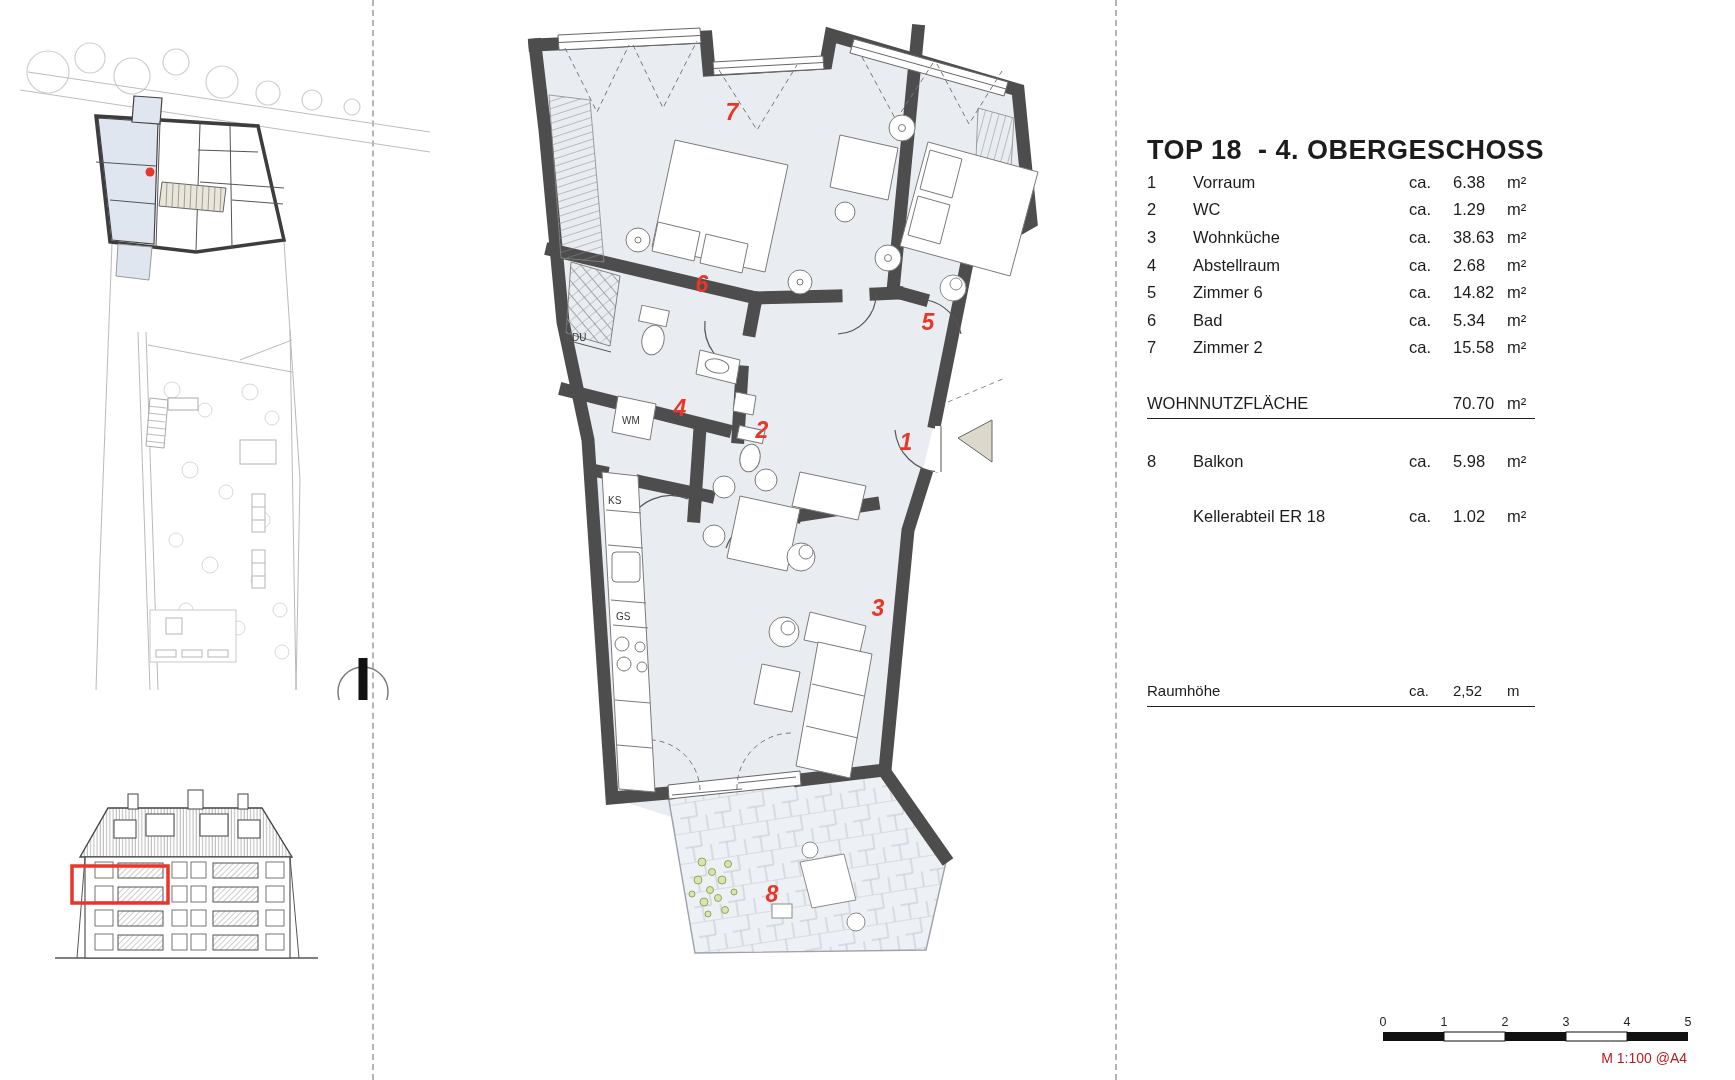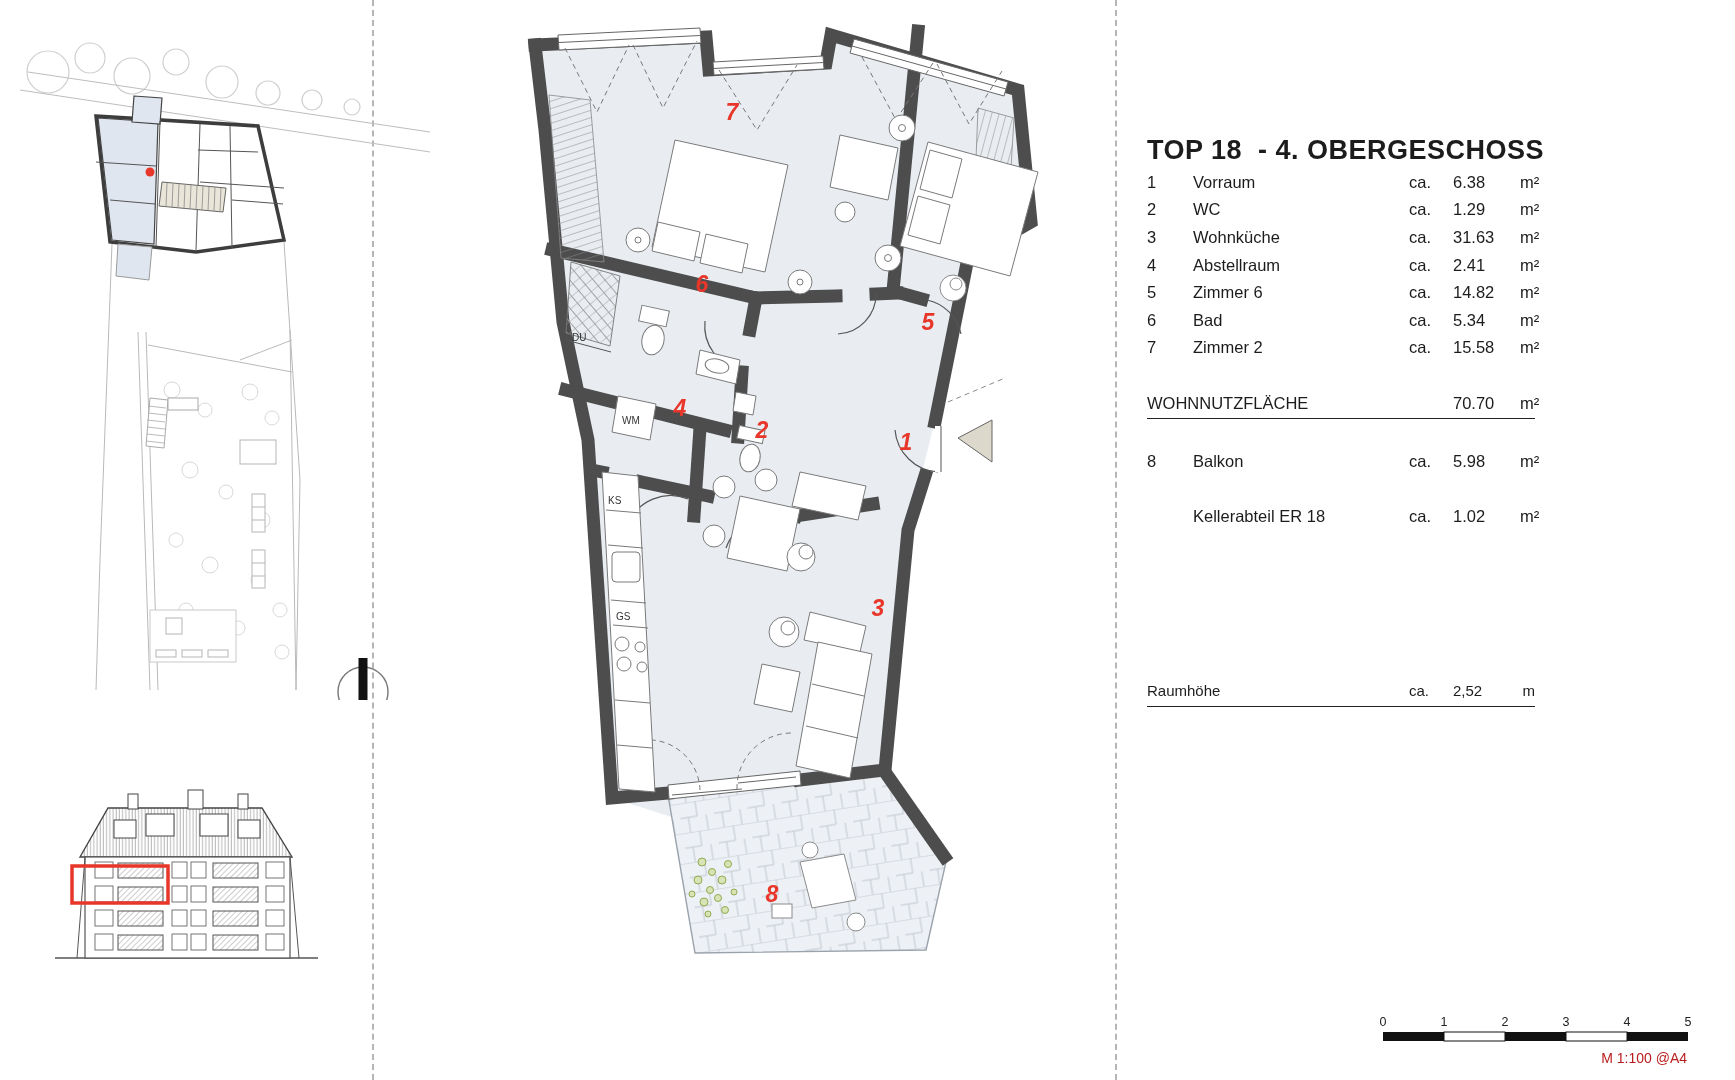--- a/index.html
+++ b/index.html
@@ -10,21 +10,21 @@
   .sep2{left:1115px;}
   svg{position:absolute;}
   
   .panel{position:absolute;left:1147px;top:0;width:560px;}
   .title{position:absolute;left:0;top:135px;width:560px;font-size:27px;font-weight:bold;
          letter-spacing:.5px;white-space:pre;}
   .lrow{position:absolute;left:0;width:388px;height:22px;display:grid;
         grid-template-columns:46px 216px 44px 54px 28px;font-size:16.5px;align-items:baseline;}
   .c-ca{text-align:left;}
   .c-val{}
-  .c-unit{text-align:right;margin-left:13px;}
+  .c-unit{text-align:left;}
   .r0{top:173px}.r1{top:200px}.r2{top:228px}.r3{top:256px}.r4{top:283px}.r5{top:311px}.r6{top:338px}
   .totalrow{position:absolute;left:0;top:394px;width:388px;height:24px;display:grid;
         grid-template-columns:262px 44px 54px 28px;font-size:16.5px;align-items:baseline;
         border-bottom:1.6px solid #222;}
   .balkonrow{top:452px}
   .kellerrow{top:507px}
   .raumrow{position:absolute;left:0;top:682px;width:388px;height:24px;display:grid;
         grid-template-columns:262px 44px 54px 28px;font-size:15px;align-items:baseline;
         border-bottom:1.6px solid #222;}
   
@@ -429,28 +429,28 @@
       <span class="c-num">2</span>
       <span class="c-name">WC</span>
       <span class="c-ca">ca.</span>
       <span class="c-val">1.29</span>
       <span class="c-unit">m²</span>
     </div>
     <div class="lrow r2">
       <span class="c-num">3</span>
       <span class="c-name">Wohnküche</span>
       <span class="c-ca">ca.</span>
-      <span class="c-val">31.63</span>
+      <span class="c-val">38.63</span>
       <span class="c-unit">m²</span>
     </div>
     <div class="lrow r3">
       <span class="c-num">4</span>
       <span class="c-name">Abstellraum</span>
       <span class="c-ca">ca.</span>
-      <span class="c-val">2.41</span>
+      <span class="c-val">2.68</span>
       <span class="c-unit">m²</span>
     </div>
     <div class="lrow r4">
       <span class="c-num">5</span>
       <span class="c-name">Zimmer 6</span>
       <span class="c-ca">ca.</span>
       <span class="c-val">14.82</span>
       <span class="c-unit">m²</span>
     </div>
     <div class="lrow r5">

